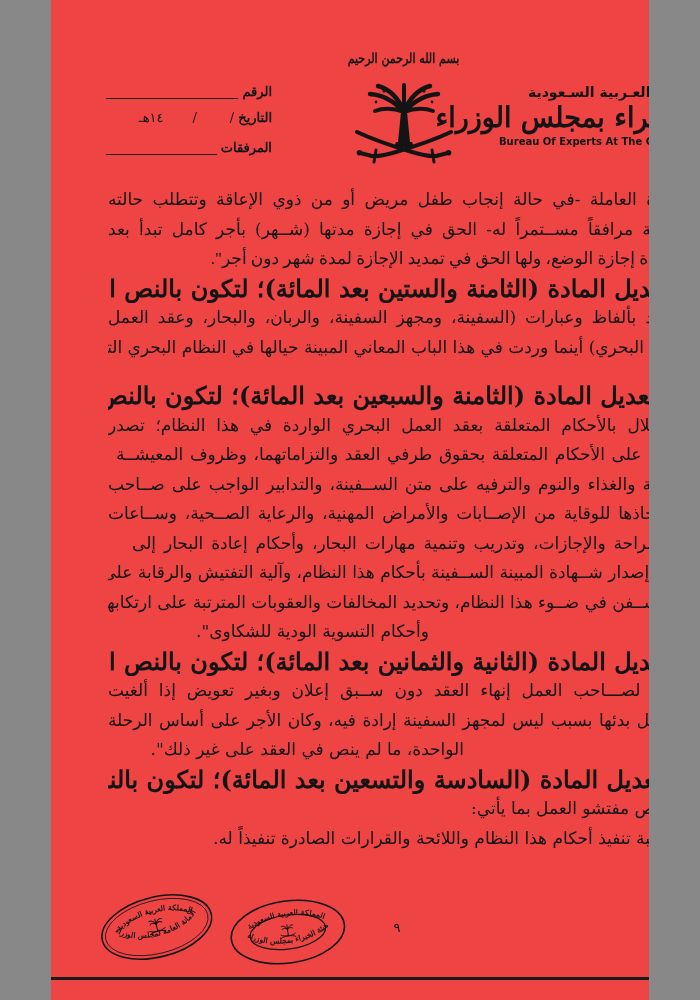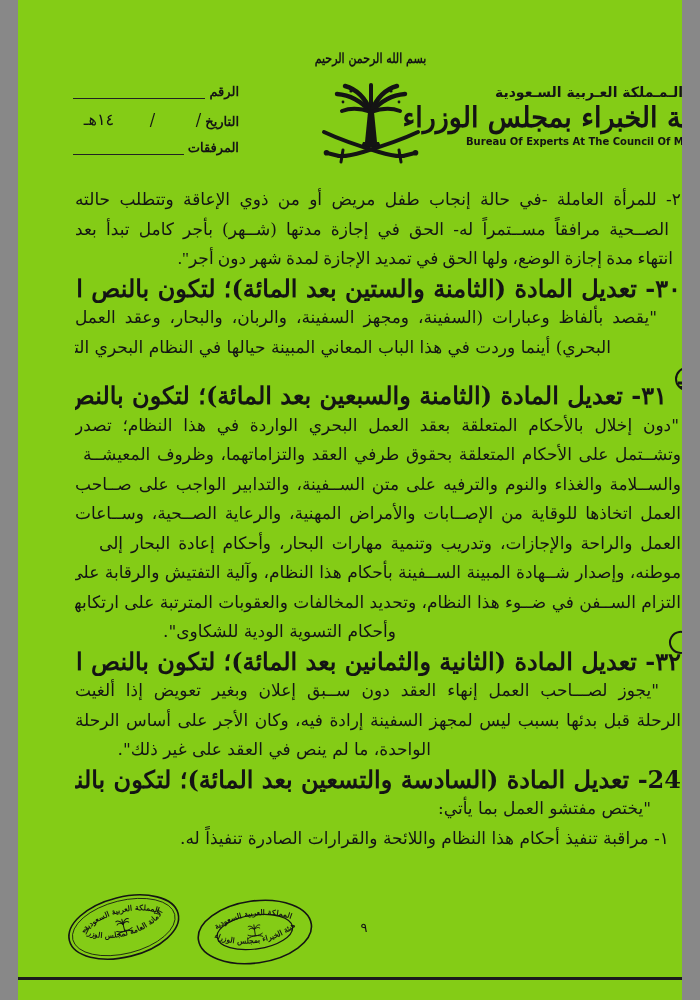--- a/index.html
+++ b/index.html
@@ -1,19 +1,20 @@
 <!DOCTYPE html>
 <html lang="ar"><head>
 <meta charset="utf-8">
 <style>
   html,body{margin:0;padding:0;background:#888;}
   .page{
-    position:relative;width:664px;height:1000px;margin:0 auto;
-    background:#84cc16;color:#141414;overflow:hidden;
+    position:relative;width:570px;height:1000px;margin:0 auto;
+    background:#ef4444;color:#141414;overflow:hidden;
     font-family:"DejaVu Serif","Liberation Serif",serif;
+    padding-left:28px;
   }
   
   .bismillah{
     position:absolute;left:295px;top:52px;width:115px;text-align:center;
     font-size:11px;font-weight:700;letter-spacing:-.5px;direction:rtl;
     transform:scaleY(1.25);
   }
   .emblem{position:absolute;left:303px;top:82px;}
   .hdr-right{position:absolute;left:448px;top:84px;width:246px;text-align:center;direction:rtl;}
   .kingdom{font-size:14px;font-weight:700;letter-spacing:1.5px;white-space:nowrap;
@@ -21,21 +22,21 @@
   .callig{font-size:27px;font-weight:700;margin-top:2px;white-space:nowrap;
           transform:scaleY(1.05);}
   .eng{font-size:10px;font-weight:700;margin-top:3px;white-space:nowrap;
        font-family:"DejaVu Sans","Liberation Sans",sans-serif;direction:ltr;}
   
   .field-row{position:absolute;left:55px;width:166px;direction:rtl;display:flex;
              align-items:flex-end;font-size:13px;font-weight:700;}
   .f-num{top:84px;} .f-date{top:110px;} .f-att{top:140px;}
   .flabel{white-space:nowrap;padding-left:4px;}
   .fline{flex:1;border-bottom:1.5px solid #222;height:14px;}
-  .fvalue{flex:1;white-space:pre;font-weight:400;font-size:16px;text-align:right;}
+  .fvalue{flex:1;white-space:pre;font-weight:400;font-size:13px;text-align:right;}
   
   .body-text{
     position:absolute;left:57px;top:185px;width:606px;direction:rtl;
     font-size:17px;
   }
   .line{height:29.5px;line-height:29.5px;white-space:nowrap;overflow:hidden;text-align:right;}
   .line.j{text-align:justify;text-align-last:justify;}
   .line.h{font-weight:700;font-size:24px;}
   
   .mark1{position:absolute;left:655px;top:365px;}

